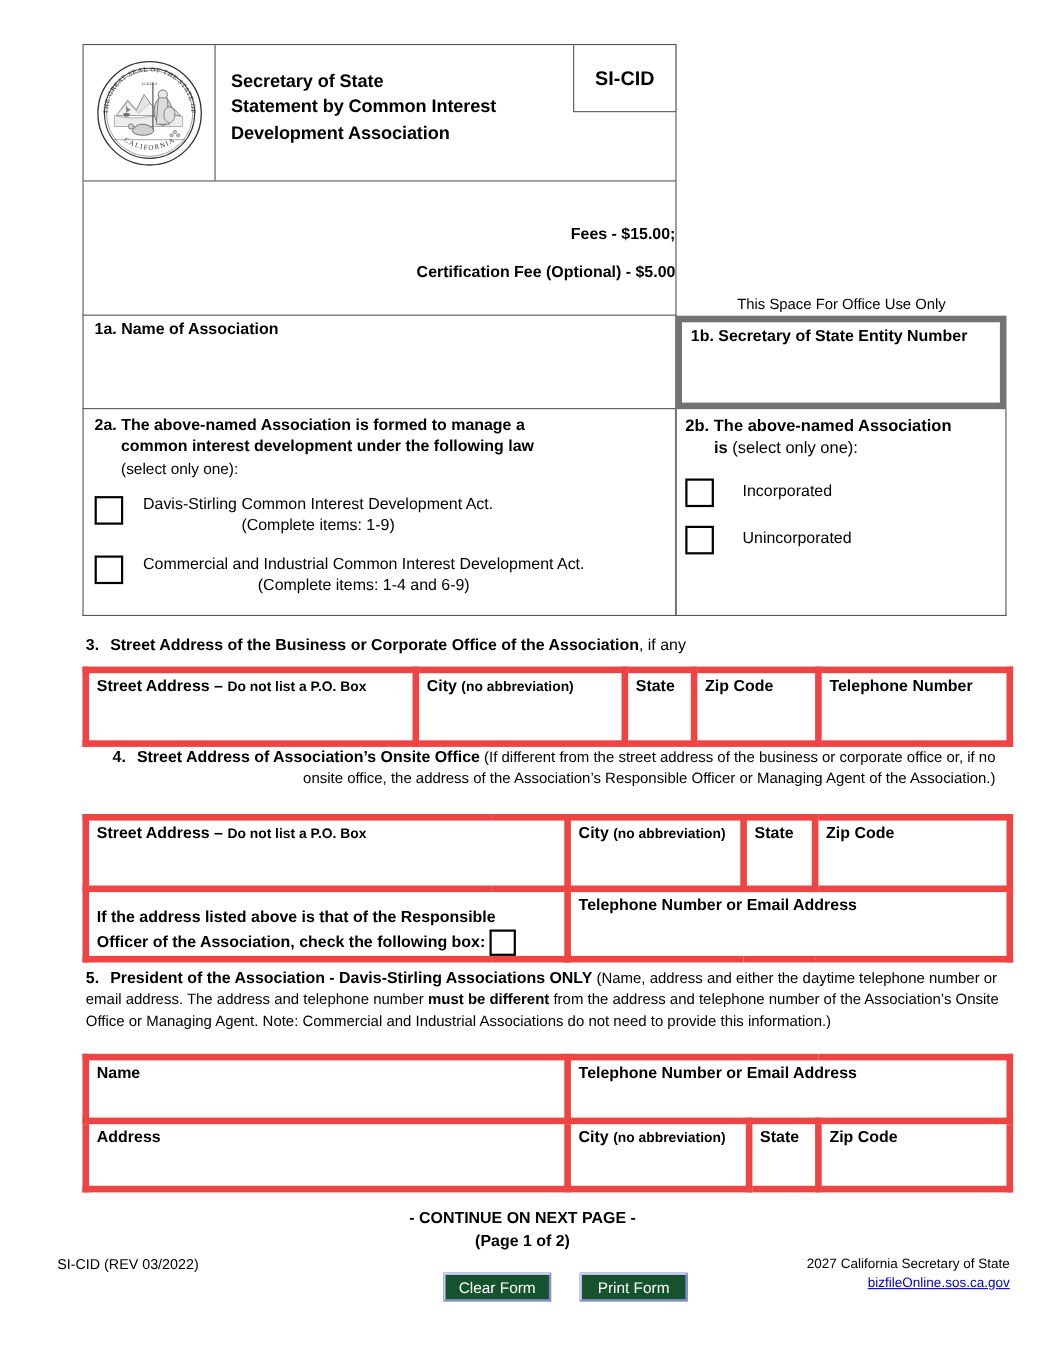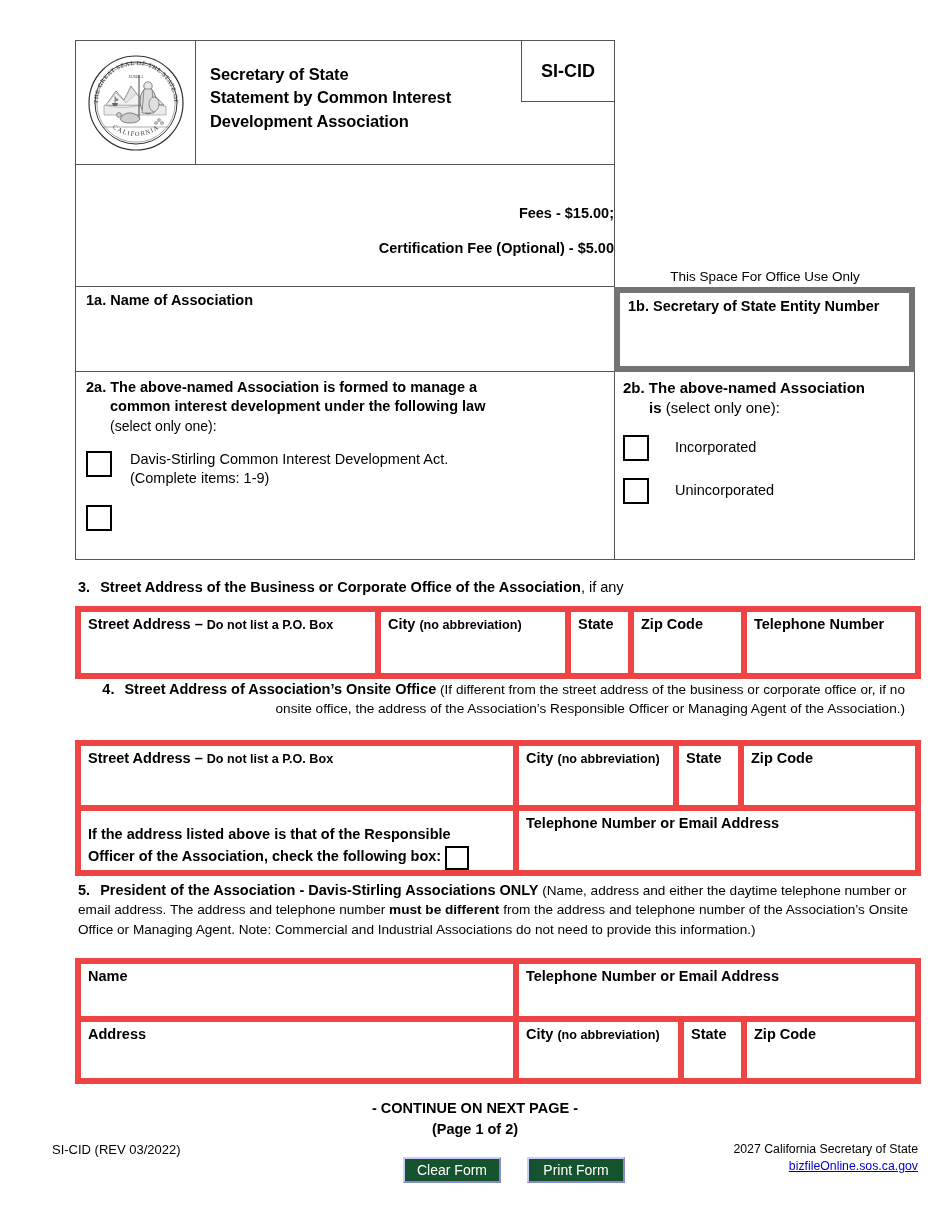--- a/index.html
+++ b/index.html
@@ -89,21 +89,21 @@
   .row2-right {
     position: absolute; left: 614px; top: 372px;
     width: 301px; height: 188px;
     border: 1px solid #555; border-top: none;
     padding: 6px 0 0 8px;
   }
   .q2a-head { font-size: 14.5px; font-weight: bold; line-height: 1.33; }
   .q2a-head .indent { display: block; padding-left: 24px; }
   .q2a-sub { font-size: 14px; font-weight: normal; padding-left: 24px; display:block; }
 
-  .cbrow { display: flex; align-items: flex-start; margin-top: 15px; }
+  .cbrow { display: flex; align-items: flex-start; margin-top: 15px; text-align: center; }
   .cbox {
     width: 26px; height: 26px; border: 2px solid #000;
     background: #fff; flex: 0 0 auto; margin-top: 1px;
   }
   .cbox-sm {
     width: 24px; height: 24px; border: 2px solid #000;
     background: #fff; display: inline-block; vertical-align: middle;
   }
   .cbtext { margin-left: 18px; font-size: 14.5px; line-height: 1.33; }
 
@@ -253,20 +253,24 @@
     </div>
     <div class="cbrow">
       <div class="cbox"></div>
       <div class="cbtext">
         <div>Davis-Stirling Common Interest Development Act.</div>
         <div>(Complete items: 1-9)</div>
       </div>
     </div>
     <div class="cbrow">
       <div class="cbox"></div>
+      <div class="cbtext">
+        <div>Commercial and Industrial Common Interest Development Act.</div>
+        <div>(Complete items: 1-4 and 6-9)</div>
+      </div>
     </div>
   </div>
 
   <div class="row2-right">
     <div class="q2b-head">
       <span>2b. The above-named Association</span>
       <span class="indent2"><span>is</span><span class="sub2"> (select only one):</span></span>
     </div>
     <div class="cbrow2">
       <div class="cbox"></div>

